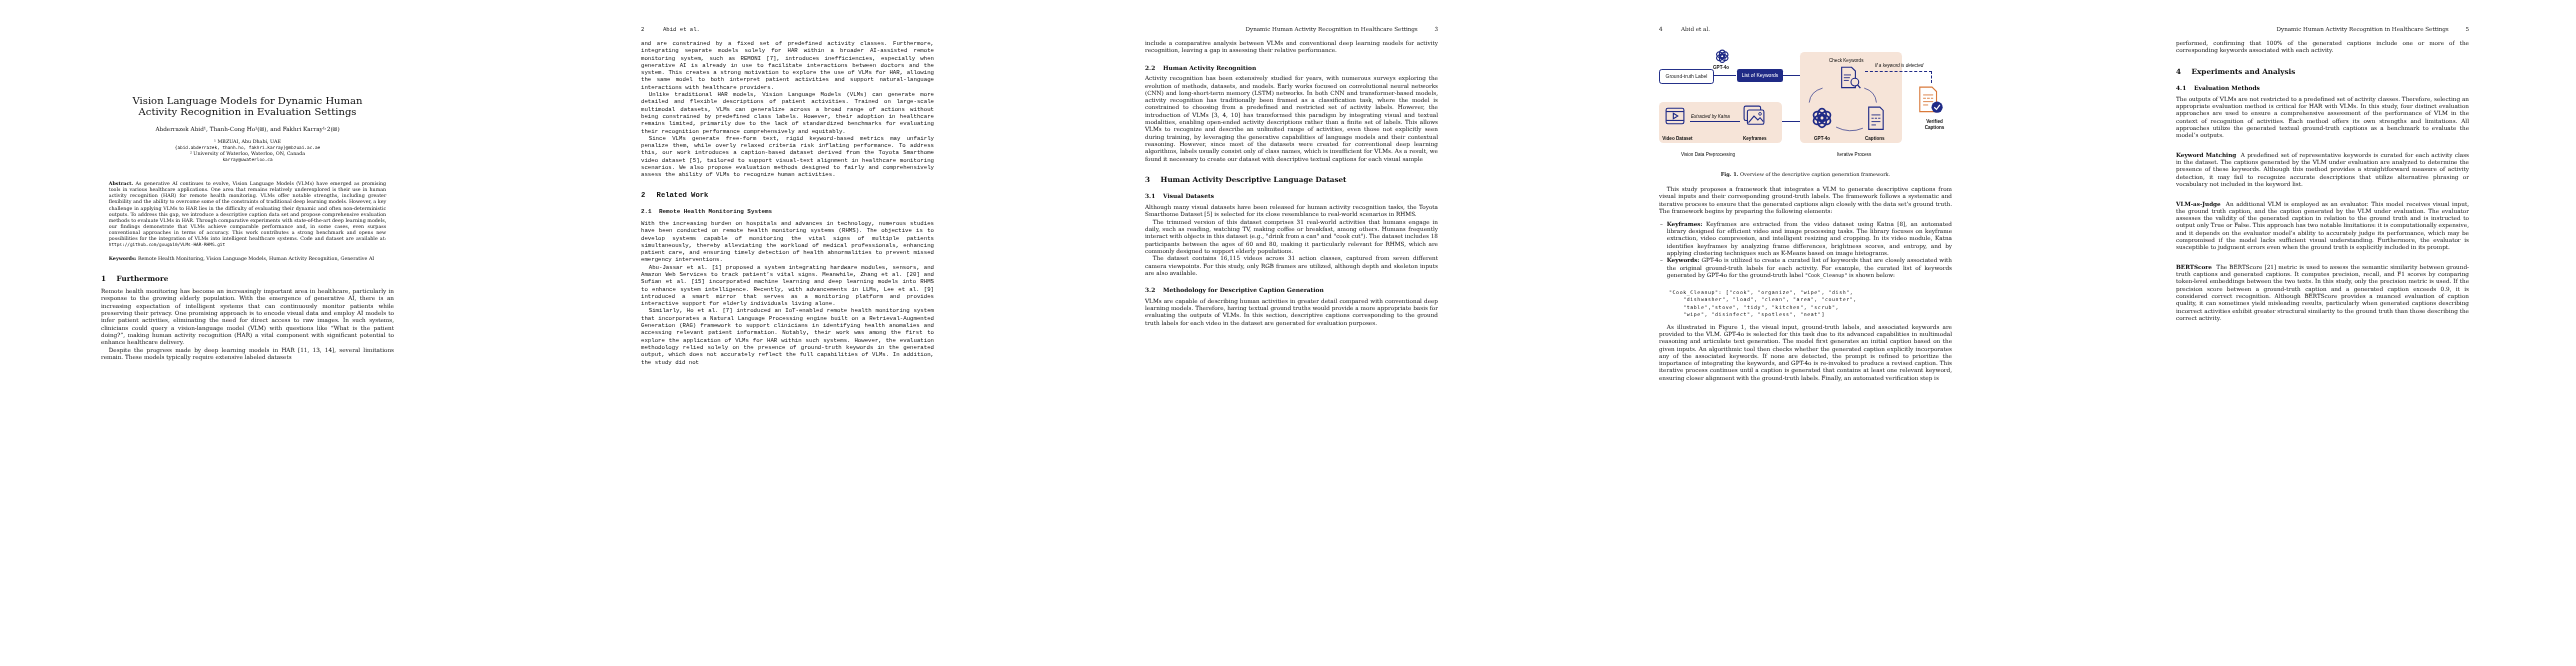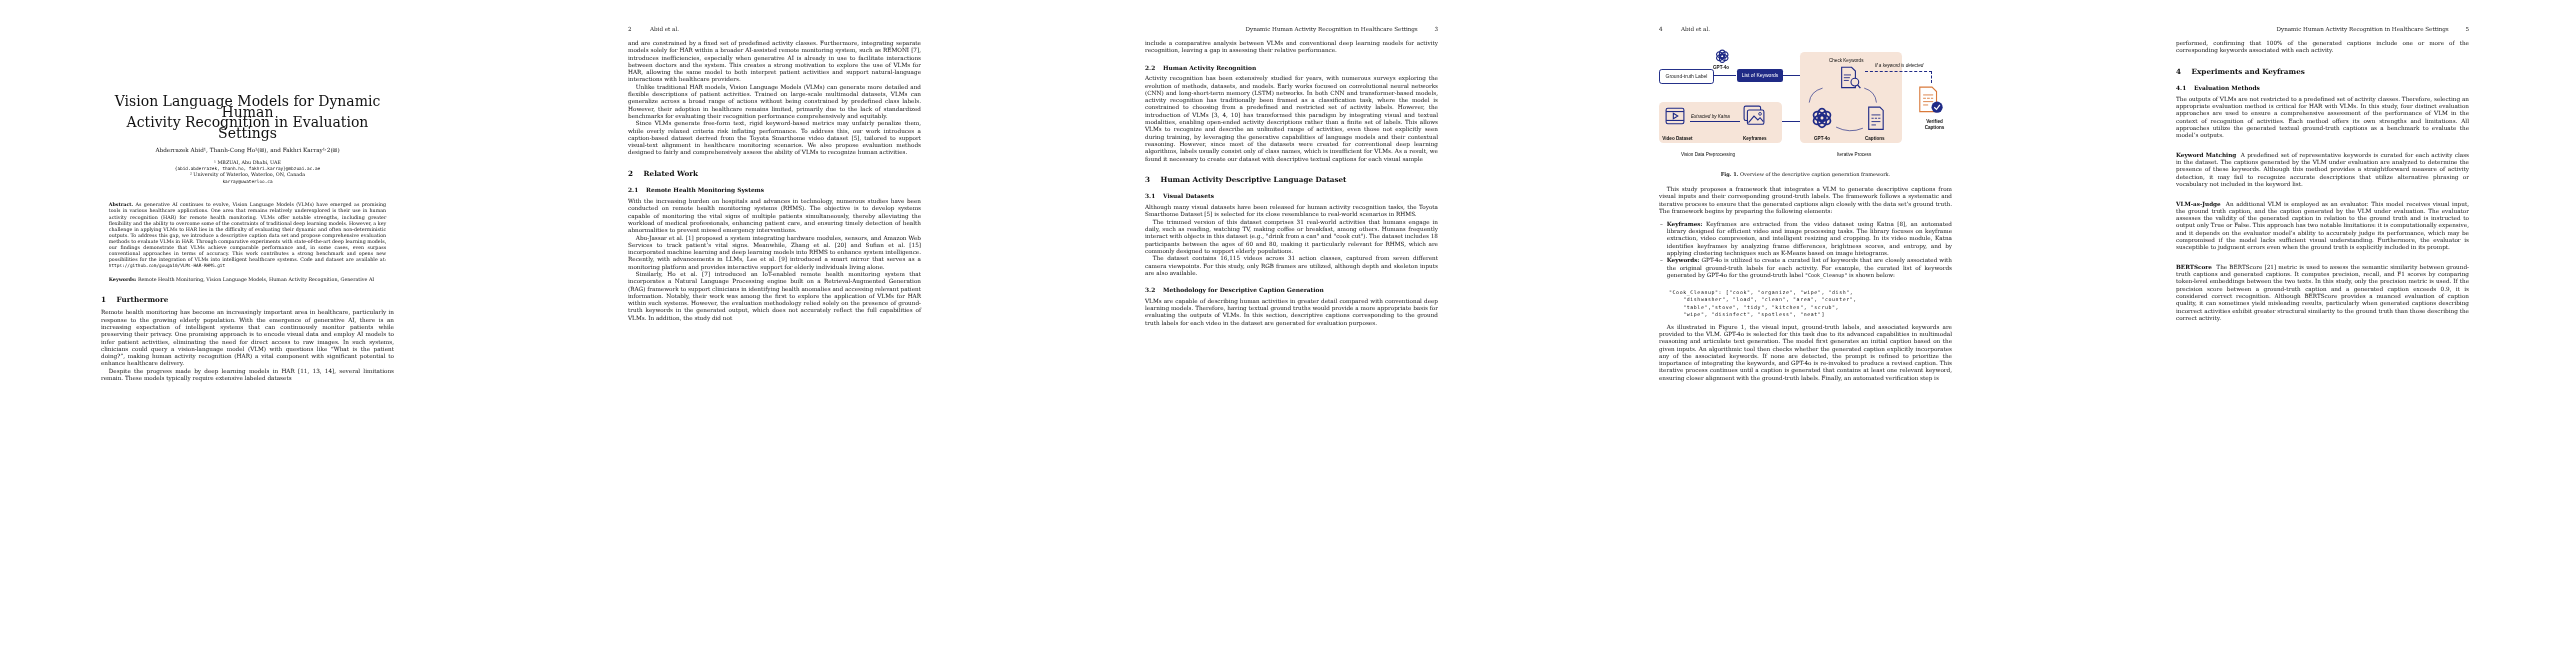--- a/index.html
+++ b/index.html
@@ -6,21 +6,21 @@
   body { width:2576px; height:667px; position:relative; overflow:hidden;
          font-family:"DejaVu Serif", "Liberation Serif", serif; color:#111; }
   .page { position:absolute; top:0; width:515px; height:667px; background:#fff; }
   .col { position:absolute; width:293px; font-size:5.7px; line-height:7.3px; text-align:justify; }
   .runhead { position:absolute; top:25.6px; font-size:5.6px; color:#222; width:293px; }
   .runhead .num { display:inline-block; width:22px; }
   .runhead.right { text-align:right; }
   .runhead.right .num { width:auto; margin-left:16.7px; }
   p { margin:0; text-indent:7.8px; }
   p.noindent { text-indent:0; }
-  h1.title { font-weight:normal; font-size:14px; line-height:10.6px; text-align:center; margin:0; }
+  h1.title { font-weight:normal; font-size:10px; line-height:10.6px; text-align:center; margin:0; }
   .authors { text-align:center; font-size:5.7px; margin-top:9px; }
   .affil { text-align:center; font-size:4.8px; line-height:6.1px; margin-top:5.6px; }
   .mono { font-family:"DejaVu Sans Mono", "Liberation Mono", monospace; font-size:4.4px; }
   .abstract { font-size:4.8px; line-height:6.1px; margin:16.7px 7.8px 0 7.8px; text-align:justify; }
   .keywords { font-size:4.8px; line-height:6.1px; margin:6.7px 7.8px 0 7.8px; }
   h2 { font-size:7.2px; font-weight:bold; margin:13.3px 0 5.6px 0; }
   h2 .n { display:inline-block; width:15.6px; }
   h3 { font-size:5.9px; font-weight:bold; margin:9px 0 4.4px 0; }
   h3 .n { display:inline-block; width:18px; }
   .para-head { font-weight:bold; }
@@ -70,21 +70,21 @@
     <div class="keywords">
       <b>Keywords:</b>
       <span>Remote Health Monitoring, Vision Language Models, Human Activity Recognition, Generative AI</span>
     </div>
     <h2><span class="n">1</span><span>Furthermore</span></h2>
     <p class="noindent">Remote health monitoring has become an increasingly important area in healthcare, particularly in response to the growing elderly population. With the emergence of generative AI, there is an increasing expectation of intelligent systems that can continuously monitor patients while preserving their privacy. One promising approach is to encode visual data and employ AI models to infer patient activities, eliminating the need for direct access to raw images. In such systems, clinicians could query a vision-language model (VLM) with questions like “What is the patient doing?”, making human activity recognition (HAR) a vital component with significant potential to enhance healthcare delivery.</p>
     <p>Despite the progress made by deep learning models in HAR [11, 13, 14], several limitations remain. These models typically require extensive labeled datasets</p>
   </div>
 </section>
 
-<section class="page" style="left:515px;">
+<section class="page" style="left:528px;font-family:Liberation Mono, monospace;">
   <div class="runhead" style="left:113px;">
     <span class="num">2</span><span>Abid et al.</span>
   </div>
   <div class="col" style="left:113px; top:40px;">
     <p class="noindent">and are constrained by a fixed set of predefined activity classes. Furthermore, integrating separate models solely for HAR within a broader AI-assisted remote monitoring system, such as REMONI [7], introduces inefficiencies, especially when generative AI is already in use to facilitate interactions between doctors and the system. This creates a strong motivation to explore the use of VLMs for HAR, allowing the same model to both interpret patient activities and support natural-language interactions with healthcare providers.</p>
     <p>Unlike traditional HAR models, Vision Language Models (VLMs) can generate more detailed and flexible descriptions of patient activities. Trained on large-scale multimodal datasets, VLMs can generalize across a broad range of actions without being constrained by predefined class labels. However, their adoption in healthcare remains limited, primarily due to the lack of standardized benchmarks for evaluating their recognition performance comprehensively and equitably.</p>
     <p>Since VLMs generate free-form text, rigid keyword-based metrics may unfairly penalize them, while overly relaxed criteria risk inflating performance. To address this, our work introduces a caption-based dataset derived from the Toyota Smarthome video dataset [5], tailored to support visual-text alignment in healthcare monitoring scenarios. We also propose evaluation methods designed to fairly and comprehensively assess the ability of VLMs to recognize human activities.</p>
     <h2><span class="n">2</span><span>Related Work</span></h2>
     <h3><span class="n">2.1</span><span>Remote Health Monitoring Systems</span></h3>
     <p class="noindent">With the increasing burden on hospitals and advances in technology, numerous studies have been conducted on remote health monitoring systems (RHMS). The objective is to develop systems capable of monitoring the vital signs of multiple patients simultaneously, thereby alleviating the workload of medical professionals, enhancing patient care, and ensuring timely detection of health abnormalities to prevent missed emergency interventions.</p>
@@ -231,21 +231,21 @@
     <p>As illustrated in Figure 1, the visual input, ground-truth labels, and associated keywords are provided to the VLM. GPT-4o is selected for this task due to its advanced capabilities in multimodal reasoning and articulate text generation. The model first generates an initial caption based on the given inputs. An algorithmic tool then checks whether the generated caption explicitly incorporates any of the associated keywords. If none are detected, the prompt is refined to prioritize the importance of integrating the keywords, and GPT-4o is re-invoked to produce a revised caption. This iterative process continues until a caption is generated that contains at least one relevant keyword, ensuring closer alignment with the ground-truth labels. Finally, an automated verification step is</p>
   </div>
 </section>
 
 <section class="page" style="left:2061px;">
   <div class="runhead right" style="left:115px;">
     <span>Dynamic Human Activity Recognition in Healthcare Settings</span><span class="num">5</span>
   </div>
   <div class="col" style="left:115px; top:40px;">
     <p class="noindent">performed, confirming that 100% of the generated captions include one or more of the corresponding keywords associated with each activity.</p>
-    <h2><span class="n">4</span><span>Experiments and Keyframes</span></h2>
+    <h2><span class="n">4</span><span>Experiments and Analysis</span></h2>
     <h3><span class="n">4.1</span><span>Evaluation Methods</span></h3>
     <p class="noindent">The outputs of VLMs are not restricted to a predefined set of activity classes. Therefore, selecting an appropriate evaluation method is critical for HAR with VLMs. In this study, four distinct evaluation approaches are used to ensure a comprehensive assessment of the performance of VLM in the context of recognition of activities. Each method offers its own strengths and limitations. All approaches utilize the generated textual ground-truth captions as a benchmark to evaluate the model’s outputs.</p>
     <div style="height:12.2px;"></div>
     <p class="noindent"><span class="para-head">Keyword Matching</span>&nbsp;&nbsp;<span>A predefined set of representative keywords is curated for each activity class in the dataset. The captions generated by the VLM under evaluation are analyzed to determine the presence of these keywords. Although this method provides a straightforward measure of activity detection, it may fail to recognize accurate descriptions that utilize alternative phrasing or vocabulary not included in the keyword list.</span></p>
     <div style="height:12.2px;"></div>
     <p class="noindent"><span class="para-head">VLM-as-Judge</span>&nbsp;&nbsp;<span>An additional VLM is employed as an evaluator. This model receives visual input, the ground truth caption, and the caption generated by the VLM under evaluation. The evaluator assesses the validity of the generated caption in relation to the ground truth and is instructed to output only True or False. This approach has two notable limitations: it is computationally expensive, and it depends on the evaluator model’s ability to accurately judge its performance, which may be compromised if the model lacks sufficient visual understanding. Furthermore, the evaluator is susceptible to judgment errors even when the ground truth is explicitly included in its prompt.</span></p>
     <div style="height:12.2px;"></div>
     <p class="noindent"><span class="para-head">BERTScore</span>&nbsp;&nbsp;<span>The BERTScore [21] metric is used to assess the semantic similarity between ground-truth captions and generated captions. It computes precision, recall, and F1 scores by comparing token-level embeddings between the two texts. In this study, only the precision metric is used. If the precision score between a ground-truth caption and a generated caption exceeds 0.9, it is considered correct recognition. Although BERTScore provides a nuanced evaluation of caption quality, it can sometimes yield misleading results, particularly when generated captions describing incorrect activities exhibit greater structural similarity to the ground truth than those describing the correct activity.</span></p>
   </div>
 </section>

